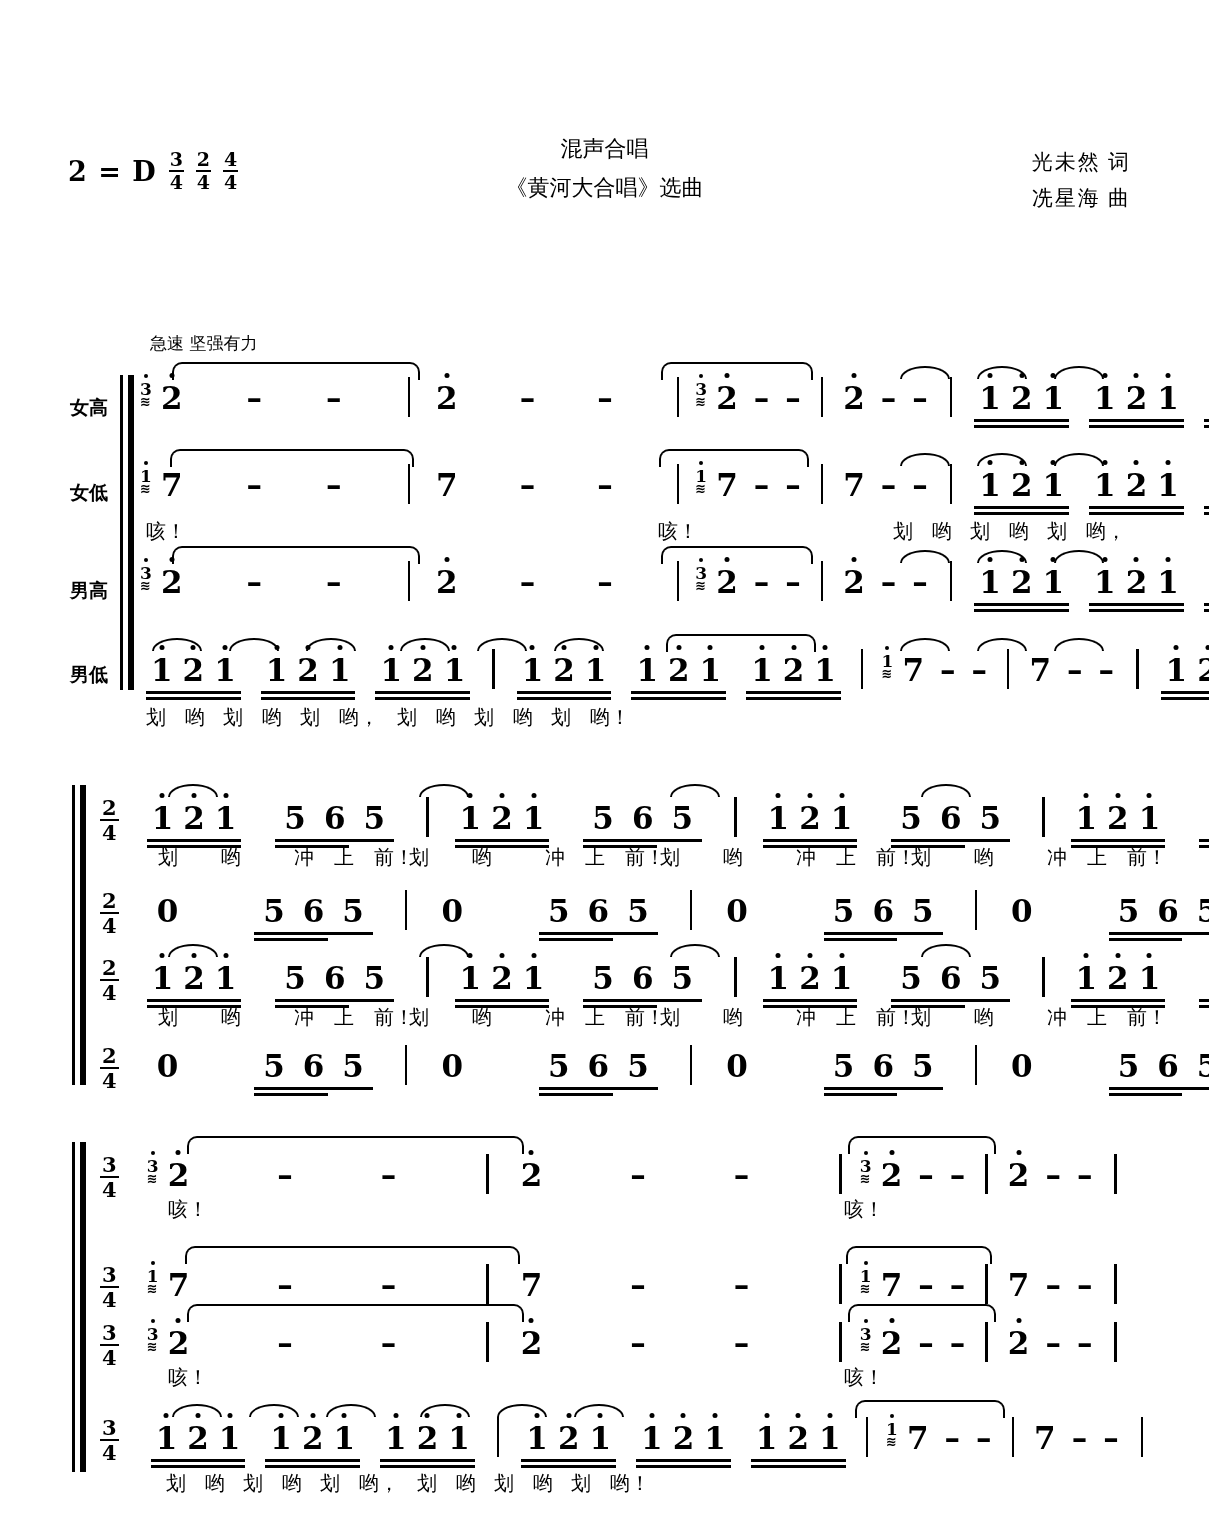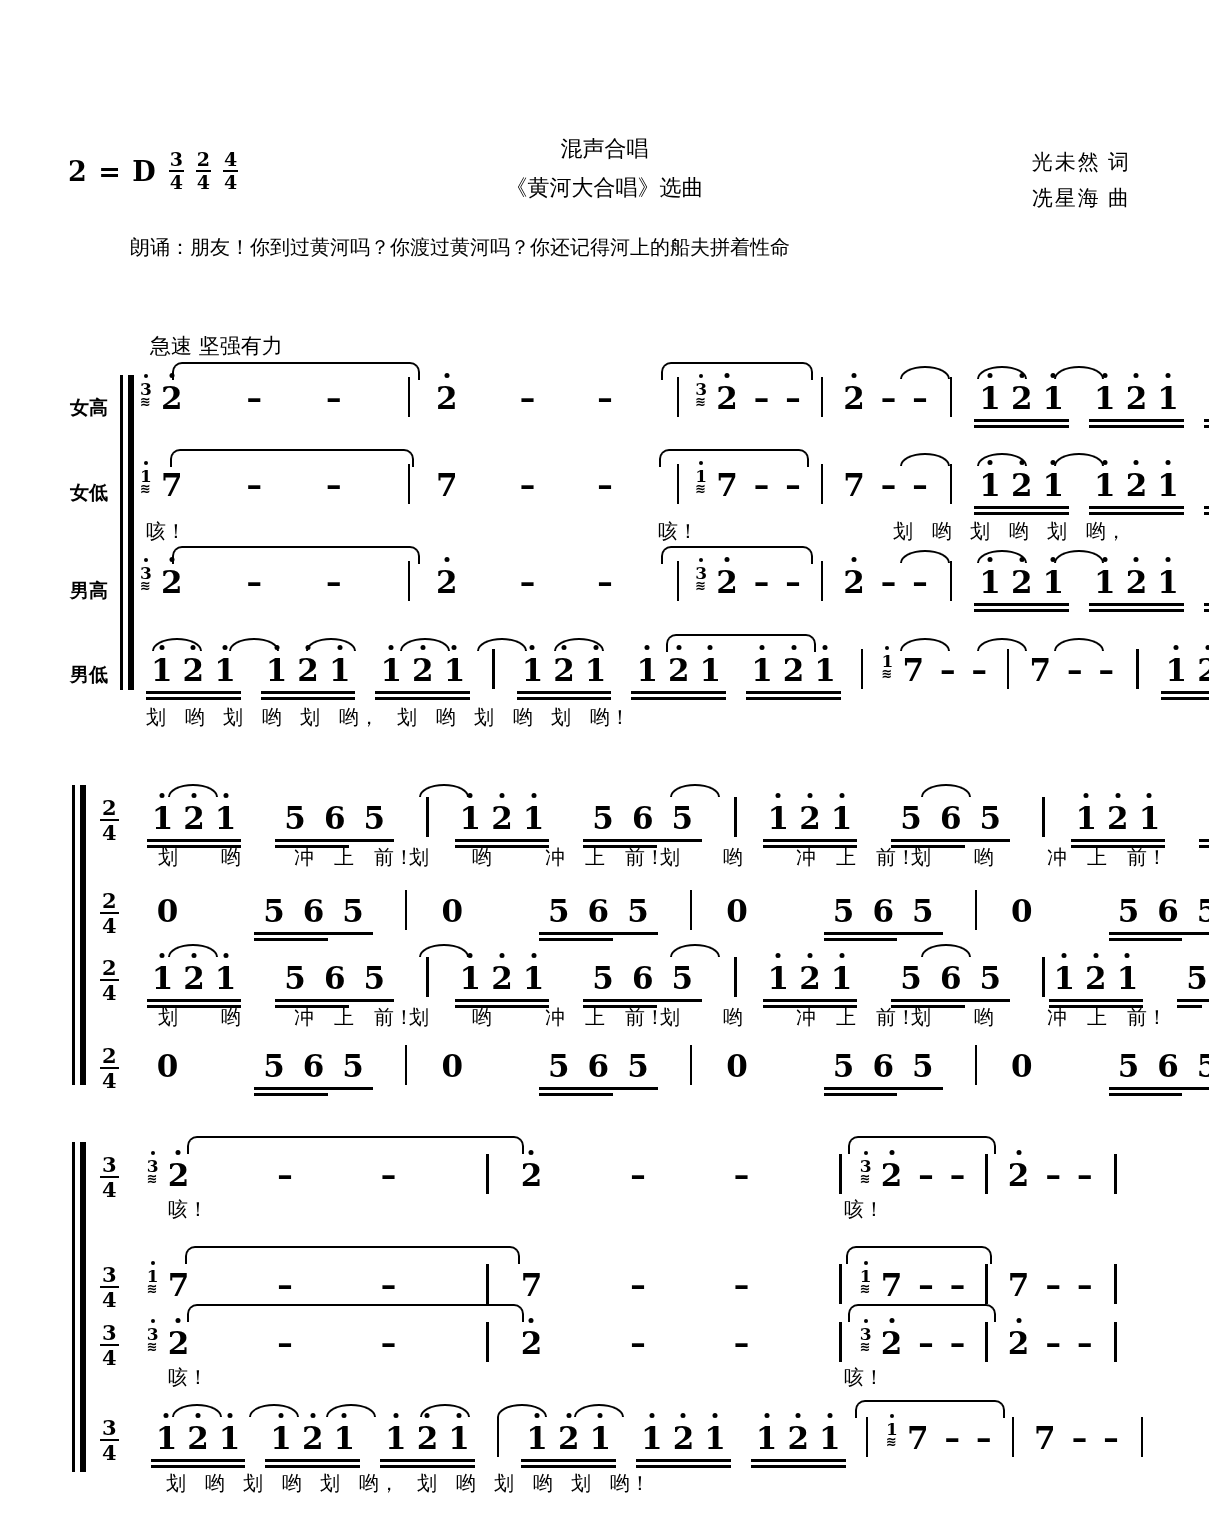--- a/index.html
+++ b/index.html
@@ -54,21 +54,21 @@
   .narration{
     position:absolute;left:130px;top:228px;width:1000px;
     font-size:20px;line-height:1.95;
     font-family:"Liberation Serif","DejaVu Serif",serif;
   }
   .narration .l2{text-indent:0;margin-left:-55px;}
 
   .tempo{
     position:absolute;left:150px;top:332px;
     font-family:"DejaVu Sans","Liberation Sans",sans-serif;
-    font-size:21px;font-weight:500;
+    font-size:17px;font-weight:500;
   }
 
   
   .system{position:absolute;}
   .brace2{position:absolute;border-left:6px solid #000;}
 
   .vlabel{
     position:absolute;
     font-family:"DejaVu Sans","Liberation Sans",sans-serif;
     font-size:19px;font-weight:bold;
@@ -179,21 +179,20 @@
       <span class="den">4</span>
     </span>
   </div>
 
   <div class="credits">
     <div><span>光未然 词</span></div>
     <div><span>冼星海 曲</span></div>
   </div>
 
   <div class="narration">
-    <div>朗诵：朋友！你到过黄河吗？你渡过黄河吗？你还记得河上的船夫拼着性命</div>
   </div>
 
   <div class="tempo">急速 坚强有力</div>
 
   <div class="system" style="left:0;top:0;width:1209px;height:740px;">
 
     <div class="brace2" style="left:128px;top:375px;height:315px;"></div>
     <div style="position:absolute;left:120px;top:375px;width:3px;height:315px;background:#000;"></div>
 
     <div class="vlabel" style="left:70px;top:395px;">女高</div>
@@ -577,21 +576,21 @@
       <span class="bar" style="margin-left:28px;"></span>
       <span class="beam" style="margin-left:22px;">
         <span class="inner"><span class="note oct-up">1</span><span class="note oct-up">2</span><span class="note oct-up">1</span></span>
         <span class="b1"></span><span class="b2"></span>
       </span>
       <span class="beam" style="margin-left:30px;">
         <span class="inner"><span class="note" style="margin:0 9px;">5</span><span class="note" style="margin:0 9px;">6</span><span class="note" style="margin:0 9px;">5</span></span>
         <span class="b1"></span><span class="b2p" style="left:0;width:62%;"></span>
       </span>
       <span class="bar" style="margin-left:28px;"></span>
-      <span class="beam" style="">
+      <span class="beam" style="margin-left:22px;">
         <span class="inner"><span class="note oct-up">1</span><span class="note oct-up">2</span><span class="note oct-up">1</span></span>
         <span class="b1"></span><span class="b2"></span>
       </span>
       <span class="beam" style="margin-left:30px;">
         <span class="inner"><span class="note" style="margin:0 9px;">5</span></span>
         <span class="b1"></span><span class="b2p" style="left:0;width:62%;"></span>
       </span>
       
     </div>
     <div class="tri-slur" style="left:168px;top:944px;width:46px;"></div>

